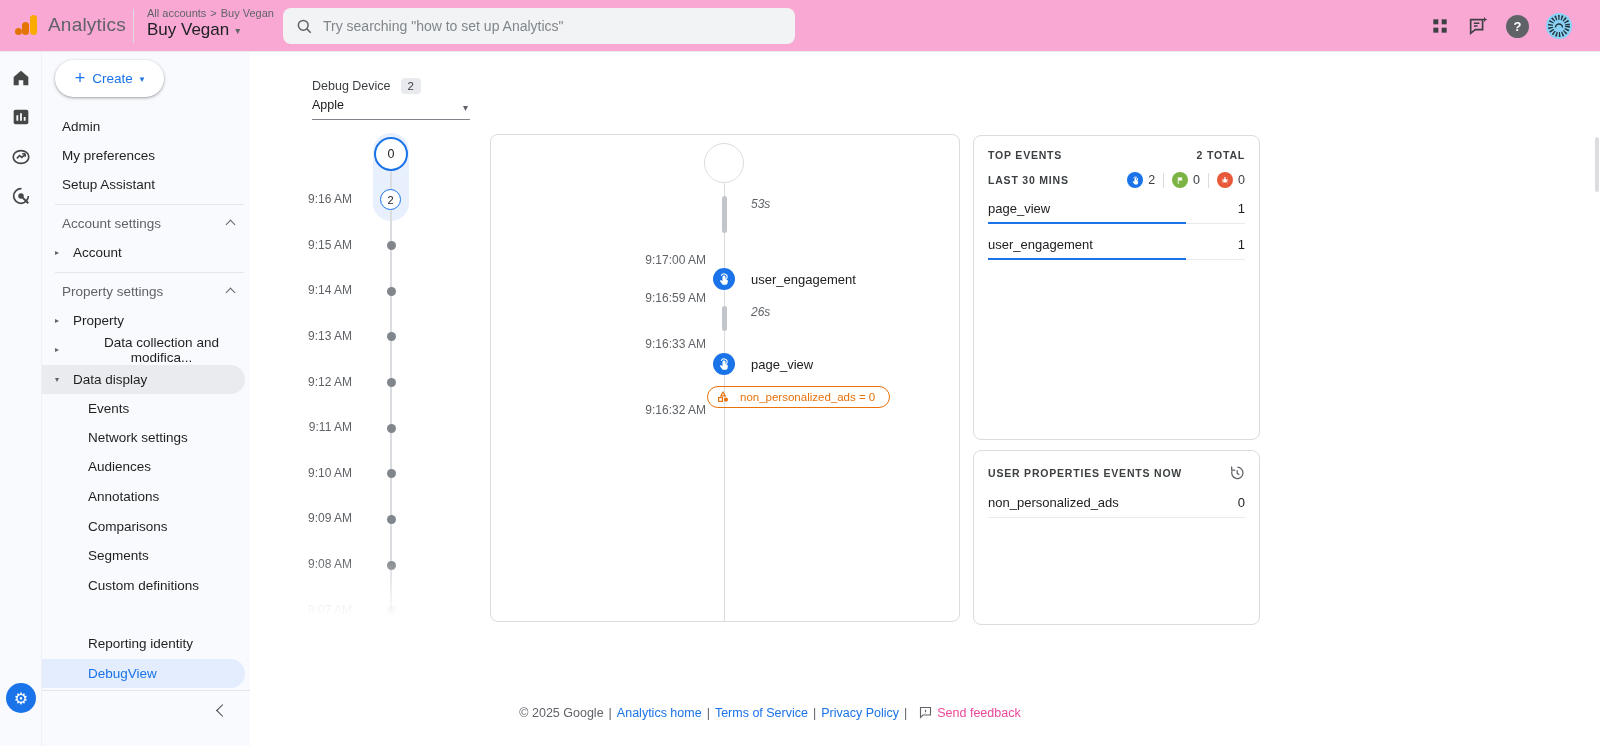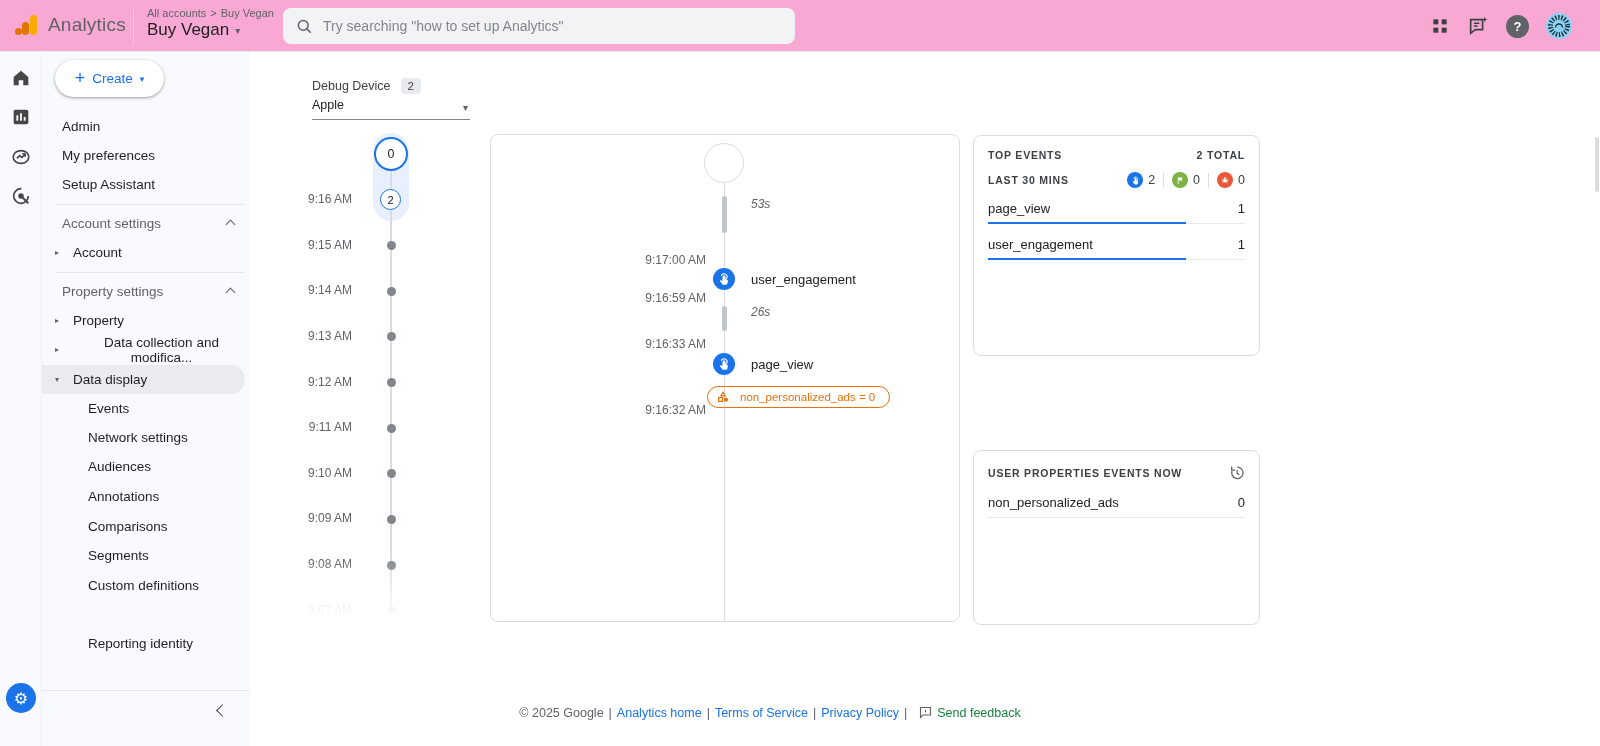--- a/index.html
+++ b/index.html
@@ -96,21 +96,21 @@
   .ev-time { position:absolute; left:135px; width:80px; text-align:right; font-size:12px; color:#5f6368; }
   .ev-icon { position:absolute; left:222px; width:22px; height:22px; border-radius:50%; background:#1a73e8;
     display:flex; align-items:center; justify-content:center; cursor:pointer; }
   .ev-name { position:absolute; left:260px; font-size:13px; color:#202124; cursor:pointer; }
   .prop-chip { position:absolute; left:216px; top:251px; height:22px; border:1px solid #e8710a;
     border-radius:12px; display:flex; align-items:center; gap:10px; padding:0 14px 0 8px; cursor:pointer; }
   .prop-chip span { font-size:11.5px; color:#e8710a; }
 
   
   .card { position:absolute; background:#fff; border:1px solid #dadce0; border-radius:8px; padding:13px 14px; }
-  .card-topevents { left:723px; top:83px; width:287px; height:221px; }
+  .card-topevents { left:723px; top:83px; width:287px; height:305px; }
   .card-userprops { left:723px; top:398px; width:287px; height:175px; }
   .card-hdr { display:flex; justify-content:space-between; align-items:center; font-size:10.5px;
     letter-spacing:.8px; color:#3c4043; font-weight:bold; }
   .card-sub { display:flex; justify-content:space-between; align-items:center; margin-top:11px; }
   .sub-lbl { font-size:10.5px; letter-spacing:.8px; color:#3c4043; font-weight:bold; }
   .counters { display:flex; align-items:center; gap:8px; }
   .cnt { display:flex; align-items:center; gap:5px; font-size:12.5px; color:#3c4043; }
   .cnt-sep { width:1px; height:15px; background:#dadce0; }
   .circle-ic { width:16px; height:16px; border-radius:50%; display:flex; align-items:center; justify-content:center; }
   .te-row { position:relative; height:27px; margin-top:9px; border-bottom:1px solid #e8eaed; cursor:pointer; }
@@ -268,20 +268,23 @@
       <span class="lbl-sub">Comparisons</span>
     </div>
   <div class="side-row" style="top:489px">
       <span class="lbl-sub">Segments</span>
     </div>
   <div class="side-row" style="top:519px">
       <span class="lbl-sub">Custom definitions</span>
     </div>
   <div class="side-row" style="top:577px">
       <span class="lbl-sub">Reporting identity</span>
+    </div>
+  <div class="side-row row-selected-blue" style="top:607px">
+      <span class="lbl-sub">DebugView</span>
     </div>
 
   <div class="side-divider" style="top:638px; left:0; width:208px"></div>
   <div class="collapse-btn">
     <span class="chev left"></span>
   </div>
 </div>
 
 <div class="main">
 
@@ -427,17 +430,17 @@
     <div class="up-row">
       <span class="te-name">non_personalized_ads</span>
       <span class="te-val">0</span>
     </div>
   </div>
 
   <div class="footer">
     <span>© 2025 Google</span><span class="fsep">|</span><a>Analytics home</a><span class="fsep">|</span><a>Terms of Service</a><span class="fsep">|</span><a>Privacy Policy</a><span class="fsep">|</span><svg class="fb-ic" width="15" height="15" viewBox="0 0 24 24" fill="none" stroke="#5f6368" stroke-width="1.8">
         <path d="M4 4h16v12H8l-4 4z"></path>
         <path d="M12 7.5v4M12 13.6v.2"></path>
-      </svg><a style="color:#15803d">Send feedback</a>
+      </svg><a style="color:#ec4899">Send feedback</a>
   </div>
 
   <div class="scroll-thumb"></div>
 </div>
 
 </body></html>

